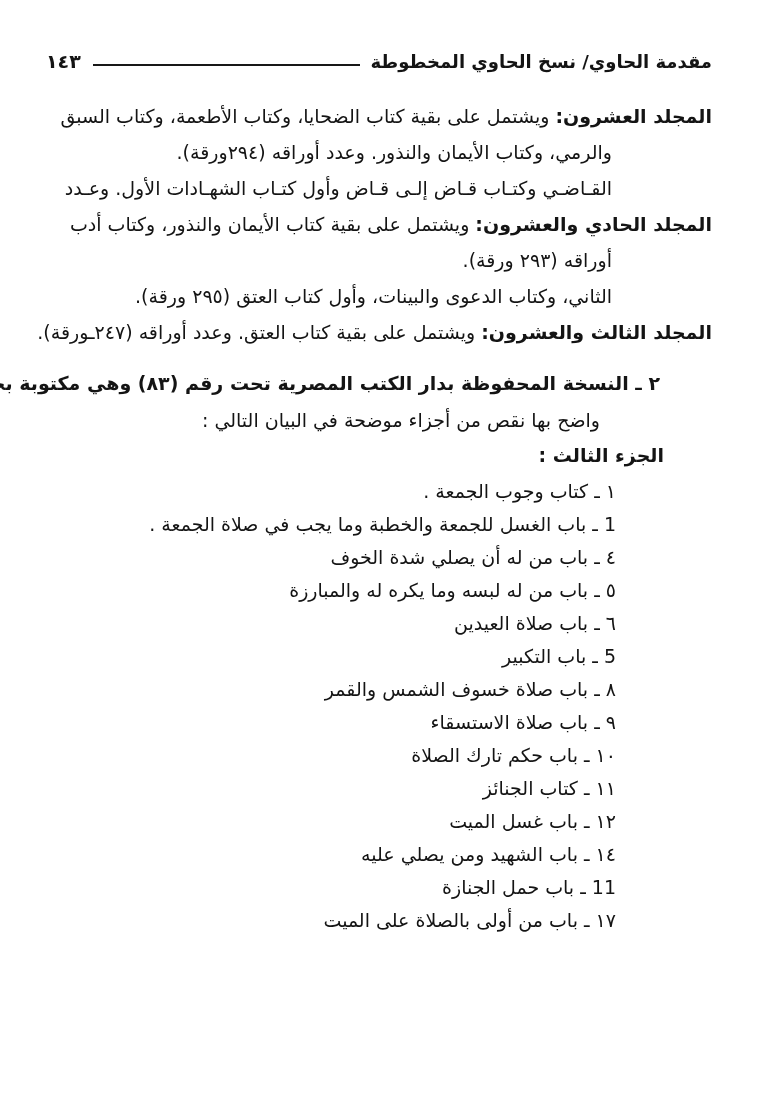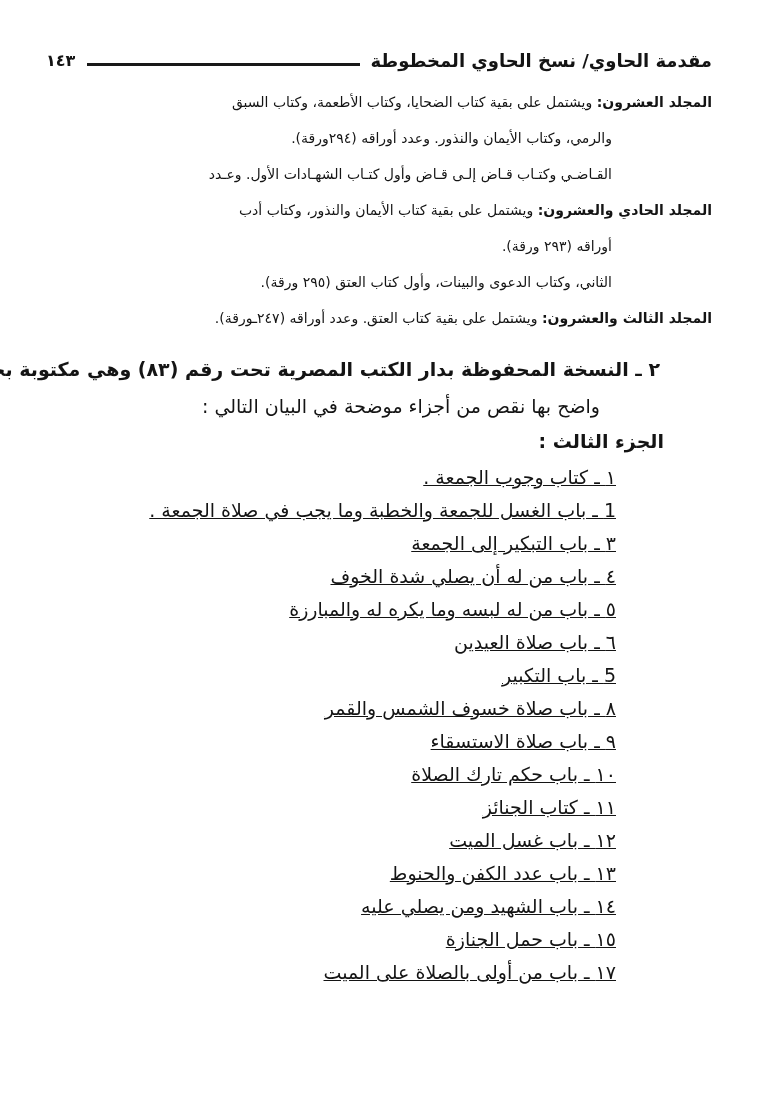--- a/index.html
+++ b/index.html
@@ -19,38 +19,38 @@
   
   .header{
     display:flex;
     align-items:center;
     gap:10px;
     font-weight:bold;
     font-size:18px;
   }
   .header .title{white-space:nowrap;letter-spacing:0.2px;}
   .header .rule{flex:1;height:2.5px;background:#181818;margin-top:8px;}
-  .header .pagenum{font-size:16px;padding-right:2px;}
+  .header .pagenum{font-size:19px;padding-right:2px;}
   
-  .volumes{margin-top:13px;font-size:14px;line-height:36px;}
+  .volumes{margin-top:26px;font-size:19px;line-height:36px;}
   .line{white-space:nowrap;text-align:right;}
   .b{font-weight:bold;}
   .cont{margin-right:100px;}
   
   .note{margin-top:15px;font-size:19px;line-height:37px;}
   .note .l1{margin-right:52px;white-space:nowrap;font-weight:bold;}
   .note .l2{margin-right:112px;white-space:nowrap;}
   .part-heading{
     font-weight:bold;font-size:19px;
     margin:5px 48px 0 0;
     white-space:nowrap;
   }
   
   .toc{margin:9px 96px 0 0;font-size:19px;line-height:33px;}
-  .toc .item{white-space:nowrap;text-align:right;text-decoration:underline;}
+  .toc .item{white-space:nowrap;text-align:right;}
 </style>
 </head>
 <body>
 
 <div class="page">
 
   <div class="header">
     <span class="title">مقدمة الحاوي/ نسخ الحاوي المخطوطة</span>
     <span class="rule"></span>
     <span class="pagenum">١٤٣</span>
@@ -80,29 +80,27 @@
   <section class="note">
     <div class="l1">٢ ـ النسخة المحفوظة بدار الكتب المصرية تحت رقم (٨٣) وهي مكتوبة بخط</div>
     <div class="l2">واضح بها نقص من أجزاء موضحة في البيان التالي :</div>
   </section>
 
   <div class="part-heading">الجزء الثالث :</div>
 
   <section class="toc">
     <div class="item">١ ـ كتاب وجوب الجمعة .</div>
     <div class="item">1 ـ باب الغسل للجمعة والخطبة وما يجب في صلاة الجمعة .</div>
-    <div class="item">٣ ـ باب التبكير إلى الجمعة</div>
     <div class="item">٤ ـ باب من له أن يصلي شدة الخوف</div>
     <div class="item">٥ ـ باب من له لبسه وما يكره له والمبارزة</div>
     <div class="item">٦ ـ باب صلاة العيدين</div>
     <div class="item">5 ـ باب التكبير</div>
     <div class="item">٨ ـ باب صلاة خسوف الشمس والقمر</div>
     <div class="item">٩ ـ باب صلاة الاستسقاء</div>
     <div class="item">١٠ ـ باب حكم تارك الصلاة</div>
     <div class="item">١١ ـ كتاب الجنائز</div>
     <div class="item">١٢ ـ باب غسل الميت</div>
-    <div class="item">١٣ ـ باب عدد الكفن والحنوط</div>
     <div class="item">١٤ ـ باب الشهيد ومن يصلي عليه</div>
-    <div class="item">١٥ ـ باب حمل الجنازة</div>
+    <div class="item">11 ـ باب حمل الجنازة</div>
     <div class="item">١٧ ـ باب من أولى بالصلاة على الميت</div>
   </section>
 
 </div>
 
 </body></html>

